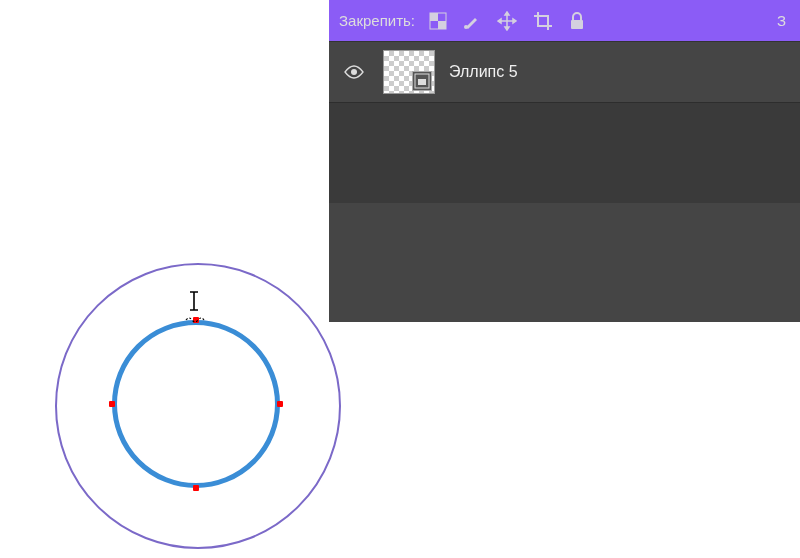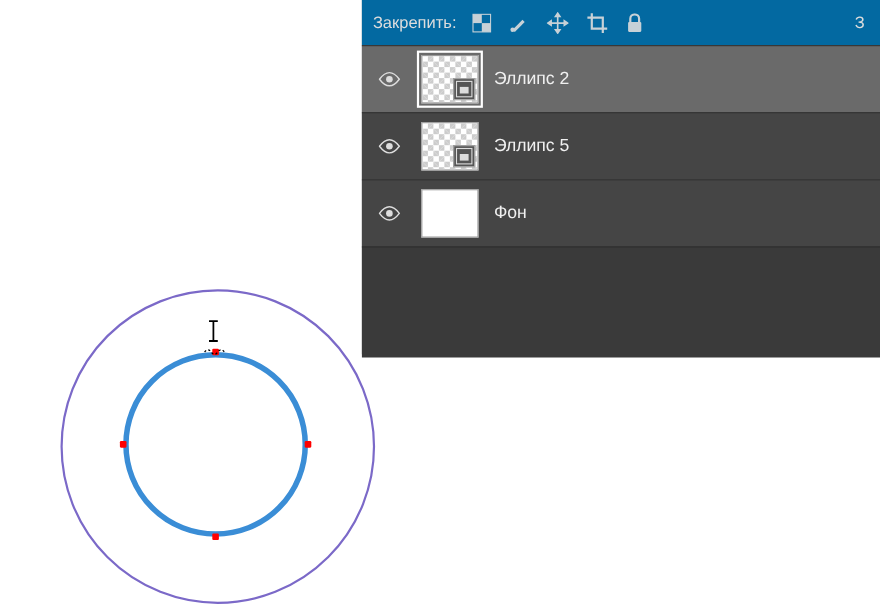--- a/index.html
+++ b/index.html
@@ -12,21 +12,21 @@
   .anchor{position:absolute;width:6px;height:6px;background:#f00;border-radius:1px}
   .a-top{left:50%;top:-3px;transform:translateX(-50%)}
   .a-left{left:-3px;top:50%;transform:translateY(-50%)}
   .a-right{right:-3px;top:50%;transform:translateY(-50%)}
   .a-bottom{left:50%;bottom:-3px;transform:translateX(-50%)}
   
   .type-cursor{position:absolute;left:184px;top:290px;width:22px;height:38px}
   .type-cursor svg{display:block}
   
   .panel{position:absolute;left:329px;top:0;width:471px;height:322px;background:#454545;color:#ddd;font-size:14px}
-  .lock-row{display:flex;align-items:center;height:41px;padding:0 10px;gap:14px;background:#0369a1}
+  .lock-row{display:flex;align-items:center;height:41px;padding:0 10px;gap:14px;background:#8b5cf6}
   .lock-label{color:#ddd;font-size:15px}
   .lock-icons{display:flex;align-items:center;gap:16px}
   .lock-icons .ic{display:flex;align-items:center;justify-content:center;color:#ddd;opacity:.9}
   .lock-icons .ic svg{display:block}
   .panel-right{margin-left:auto;color:#ddd;font-size:15px;padding-right:4px}
   .layer{display:flex;align-items:center;height:60px;padding:0 10px;gap:14px;border-top:1px solid #333;background:#454545}
   .layer.selected{background:#6a6a6a}
   .vis-col{width:30px;display:flex;align-items:center;justify-content:center}
   .eye svg{display:block}
   .thumb{width:50px;height:42px;border:1px solid #999;position:relative;background:#fff;flex:0 0 auto}
@@ -92,40 +92,20 @@
       <span class="ic">
         <svg width="16" height="18" viewBox="0 0 16 18">
             <rect x="2" y="8" width="12" height="9" rx="1" fill="#ddd"></rect>
             <path d="M4 8 v-3 a4 4 0 0 1 8 0 v3" stroke="#ddd" stroke-width="2" fill="none"></path>
           </svg>
       </span>
     </div>
     <span class="panel-right">З</span>
   </div>
 
-  <div class="layer selected">
-    <div class="vis-col">
-        <span class="eye">
-      <svg width="20" height="14" viewBox="0 0 20 14">
-            <path d="M1 7 q9 -12 18 0 q-9 12 -18 0 z" fill="none" stroke="#ddd" stroke-width="1.3"></path>
-            <circle cx="10" cy="7" r="3" fill="#ddd"></circle>
-          </svg>
-    </span>
-      </div>
-    <div class="thumb sel">
-      <div class="checker"></div>
-      <div class="shape-badge">
-        <svg width="18" height="18" viewBox="0 0 18 18">
-            <rect x="2" y="2" width="14" height="14" fill="none" stroke="#ddd"></rect>
-            <rect x="5" y="7" width="8" height="6" fill="#ddd"></rect>
-          </svg>
-      </div>
-    </div>
-    <span class="lname">Эллипс 2</span>
-  </div>
 
   <div class="layer">
     <div class="vis-col">
         <span class="eye">
       <svg width="20" height="14" viewBox="0 0 20 14">
             <path d="M1 7 q9 -12 18 0 q-9 12 -18 0 z" fill="none" stroke="#ddd" stroke-width="1.3"></path>
             <circle cx="10" cy="7" r="3" fill="#ddd"></circle>
           </svg>
     </span>
       </div>
@@ -134,27 +114,15 @@
       <div class="shape-badge">
         <svg width="18" height="18" viewBox="0 0 18 18">
             <rect x="2" y="2" width="14" height="14" fill="none" stroke="#ddd"></rect>
             <rect x="5" y="7" width="8" height="6" fill="#ddd"></rect>
           </svg>
       </div>
     </div>
     <span class="lname">Эллипс 5</span>
   </div>
 
-  <div class="layer">
-    <div class="vis-col">
-        <span class="eye">
-      <svg width="20" height="14" viewBox="0 0 20 14">
-            <path d="M1 7 q9 -12 18 0 q-9 12 -18 0 z" fill="none" stroke="#ddd" stroke-width="1.3"></path>
-            <circle cx="10" cy="7" r="3" fill="#ddd"></circle>
-          </svg>
-    </span>
-      </div>
-    <div class="thumb"></div>
-    <span class="lname">Фон</span>
-  </div>
 
   <div class="blank"></div>
 </div>
 
 </body></html>

